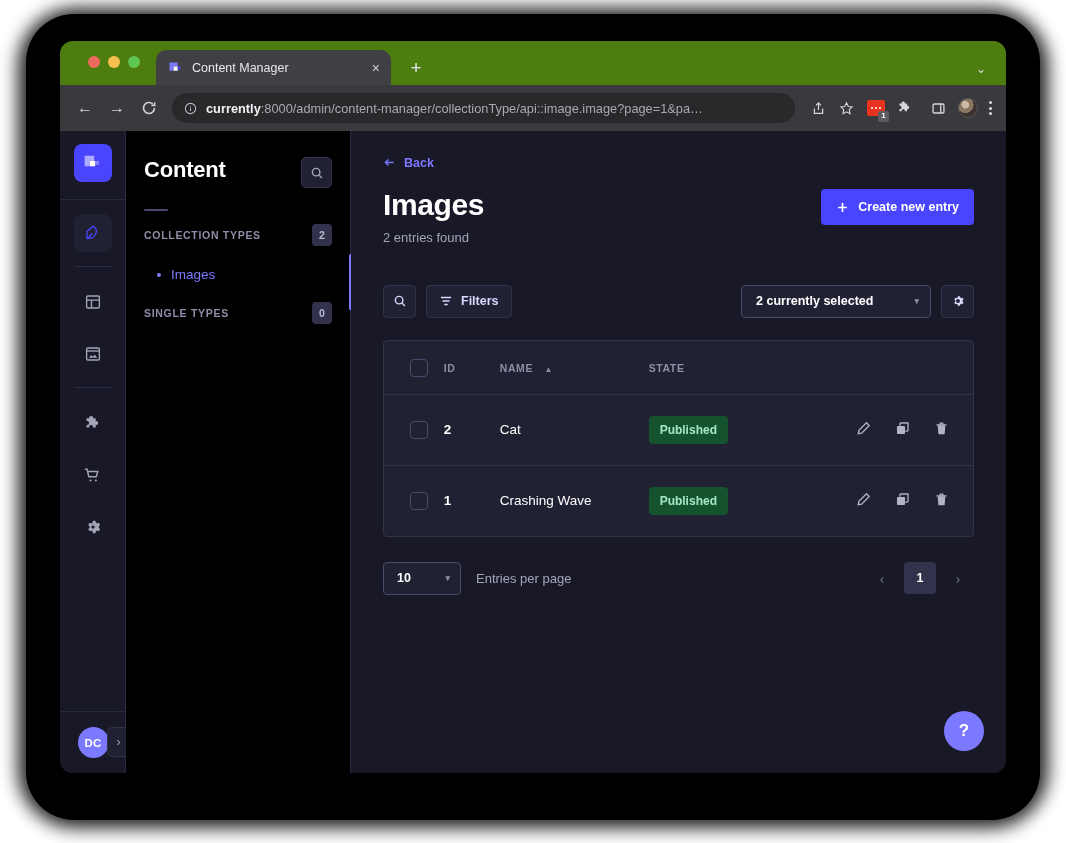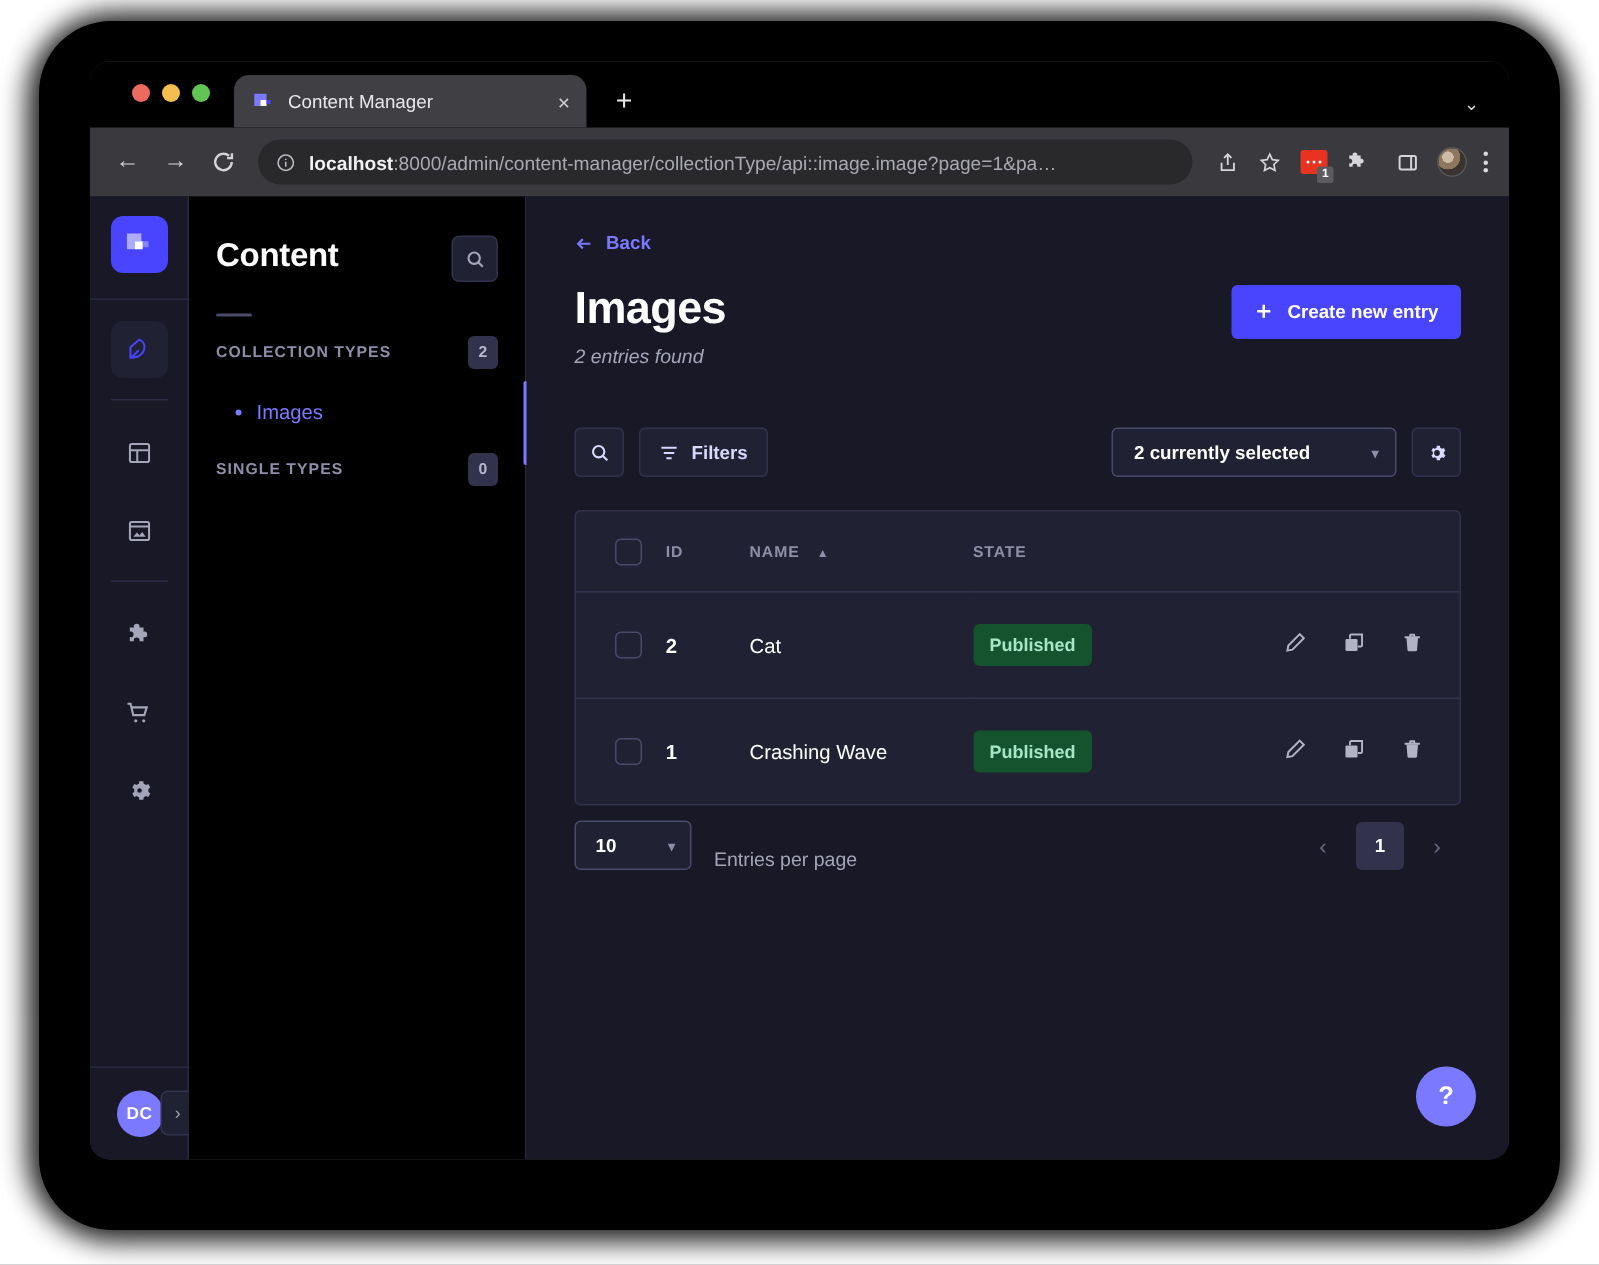--- a/index.html
+++ b/index.html
@@ -34,21 +34,21 @@
     left: 60px; top: 41px;
     width: 946px; height: 732px;
     border-radius: 13px;
     background: #323236;
     overflow: hidden;
     display: flex; flex-direction: column;
   }
 
   
   .tabstrip {
-    height: 44px; background: #000000;
+    height: 44px; background: #4d7c0f;
     display: flex; align-items: flex-end; padding-left: 28px; position: relative;
   }
   .traffic { display: flex; gap: 8px; align-items: center; height: 44px; padding-bottom: 2px; }
   .dot { width: 12px; height: 12px; border-radius: 50%; }
   .dot.red { background: #ED6A5E; }
   .dot.yellow { background: #F5BF4F; }
   .dot.green { background: #61C554; }
 
   .tab {
     margin-left: 16px;
@@ -191,21 +191,21 @@
   .ct-scroll-ind {
     position: absolute; right: -2px; top: 123px;
     width: 3px; height: 56px; background: #7B79FF; border-radius: 2px;
   }
 
   
   .main { flex: 1; background: #181826; padding: 24px 32px 0 32px; position: relative; min-width: 0; }
   .back-link { display: inline-flex; align-items: center; gap: 8px; color: #7B79FF; font-size: 12.5px; font-weight: 600; }
   .title-row { display: flex; align-items: flex-start; justify-content: space-between; margin-top: 16px; }
   .page-title { color: #ffffff; font-size: 30px; font-weight: 700; letter-spacing: -.4px; line-height: 1.05; }
-  .page-sub { color: #a5a5ba; font-size: 13px; margin-top: 9px; font-style: italic; }
+  .page-sub { color: #a5a5ba; font-size: 13px; margin-top: 9px; }
   .btn-primary {
     background: #4945FF; color: #ffffff; font-size: 12.5px; font-weight: 700;
     height: 36px; border-radius: 4px; padding: 0 15px;
     display: inline-flex; align-items: center; gap: 9px; border: none;
     font-family: "Liberation Sans", sans-serif; white-space: nowrap;
   }
 
   .toolbar { display: flex; align-items: center; margin-top: 40px; gap: 10px; }
   .tb-btn {
     height: 33px; border-radius: 4px; background: #212134; border: 1px solid #32324d;
@@ -247,21 +247,21 @@
     border: 1.5px solid #4a4a6a; background: transparent; display: block;
   }
   .sort-caret { color: #8e8ea9; font-size: 8px; margin-left: 8px; }
   .badge-published {
     display: inline-block; background: #14532d; color: #a6e6c6;
     font-size: 12px; font-weight: 700; padding: 7px 11px; border-radius: 4px;
   }
   .row-actions { display: inline-flex; gap: 24px; align-items: center; color: #b3b3c6; }
 
   
-  .pager { display: flex; align-items: flex-end; margin-top: 10px; }
+  .pager { display: flex; align-items: center; margin-top: 25px; }
   .pp-select {
     width: 78px; height: 33px; border-radius: 4px;
     background: #212134; border: 1px solid #4a4a6a;
     color: #ffffff; font-size: 12.5px; font-weight: 700;
     display: flex; align-items: center; justify-content: space-between; padding: 0 10px 0 13px;
   }
   .pp-label { color: #a5a5ba; font-size: 13px; margin-left: 15px; }
   .pager-right { margin-left: auto; display: flex; align-items: center; gap: 6px; }
   .pg-arrow { width: 32px; height: 32px; display: flex; align-items: center; justify-content: center; color: #6b6b85; font-size: 15px; }
   .pg-num {
@@ -320,21 +320,21 @@
         </svg>
       </div>
 
       <div class="omnibox">
         <span class="omni-info">
           <svg width="13" height="13" viewBox="0 0 16 16" fill="none" stroke="#b9b9c0" stroke-width="1.3">
             <circle cx="8" cy="8" r="6.3"></circle>
               <path d="M8 7.2v4M8 4.8v.9"></path>
           </svg>
         </span>
-        <span class="omni-text"><b>localhost</b><span>:8000/admin/content-manager/collectionType/api::image.image?page=1&amp;pa…</span></span>
+        <span class="omni-text"><b>currently</b><span>:8000/admin/content-manager/collectionType/api::image.image?page=1&amp;pa…</span></span>
       </div>
 
       <div class="omni-icons">
         <div class="omni-icon">
           <svg width="15" height="15" viewBox="0 0 16 16" fill="none" stroke="#d5d5da" stroke-width="1.3">
             <path d="M8 2.2v7.4"></path>
               <path d="M5.4 4.6L8 2l2.6 2.6"></path>
               <path d="M3.6 8v5.2h8.8V8"></path>
           </svg>
         </div>

